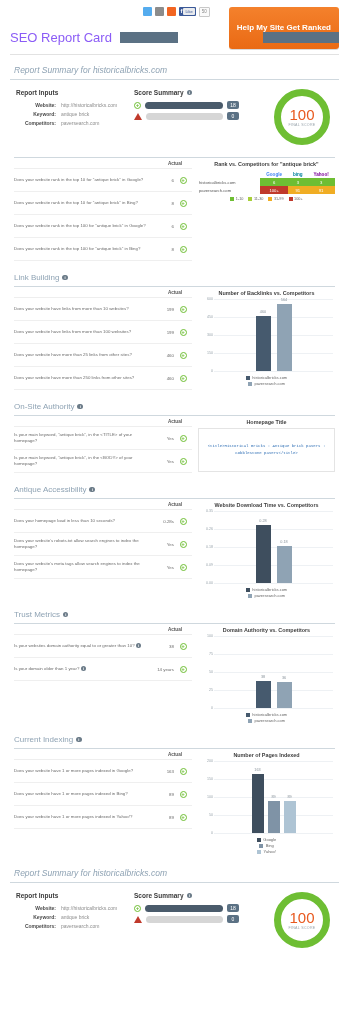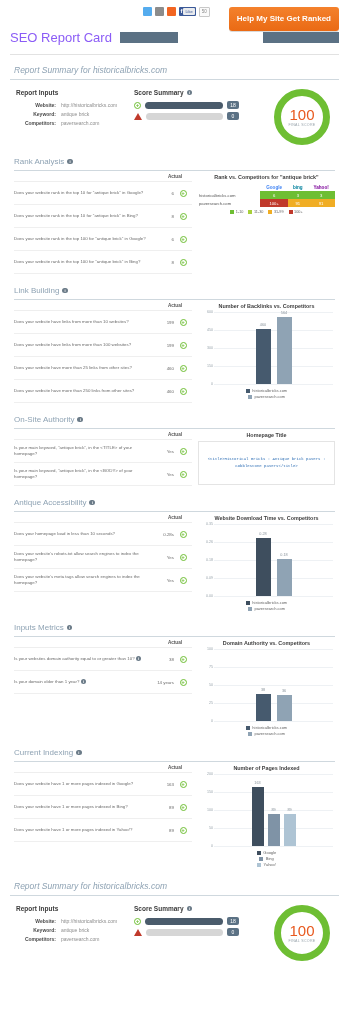--- a/index.html
+++ b/index.html
@@ -23,21 +23,21 @@
   .fblike { display: flex; align-items: center; height: 9px; background: #3b5998;
             border-radius: 1px; padding: 0 1px; gap: 1px; }
   .fblike .f { color: #fff; font-size: 6px; font-weight: bold; line-height: 9px; }
   .fblike .lk { background: #e9ebee; color: #3b5998; font-size: 4px; line-height: 7px;
                 padding: 0 2px; border-radius: 1px; }
   .counter { border: 1px solid #c8c8c8; background: #fafafa; color: #888;
              font-size: 4.5px; line-height: 8px; padding: 0 2px; border-radius: 1px; }
   .cta {
     background: linear-gradient(#f4812c, #ea6a14);
     color: #fff; font-size: 8px; font-weight: bold; text-align: center;
-    line-height: 10px; padding: 7px 8px; border-radius: 3px; margin-left: 16px;
+    line-height: 10px; padding: 16px 8px; border-radius: 3px; margin-left: 16px;
     box-shadow: 0 1px 0 rgba(0,0,0,.15);
   }
 
   
   .titlerow { display: flex; align-items: center; height: 22px; }
   .brand { color: #8b5cf6; font-size: 13px; }
   .redact { background: #5b7184; height: 11px; }
   .redact-a { width: 58px; margin-left: 8px; }
   .redact-b { width: 76px; margin-left: auto; }
   .rule { border-top: 1px solid #e2e2e2; margin: 6px 0 0; }
@@ -190,24 +190,20 @@
     </div>
     <div class="donutwrap">
       <div class="donut">
         <span class="n">100</span>
         <span class="l">FINAL SCORE</span>
       </div>
     </div>
   </div>
 
   <div class="section">
-    <div class="sec-title">
-      <span>Rank Analysis</span>
-      <span class="infoi">i</span>
-    </div>
     <div class="sec-rule"></div>
     <div class="sec-body">
       <div class="left">
         <div class="thead">
           <span>Actual</span>
         </div>
         <div class="qrow">
           <span class="qtext">Does your website rank in the top 10 for "antique brick" in Google?</span>
           <span class="qval">6</span>
           <span class="qicon"><span class="ico pass"></span></span>
@@ -439,21 +435,21 @@
               <i class="lsq" style="background:#8fa3b4"></i>
               <em style="font-style:normal">paversearch.com</em>
             </span>
         </div>
       </div>
     </div>
   </div>
 
   <div class="section">
     <div class="sec-title">
-      <span>Inputs Metrics</span>
+      <span>Trust Metrics</span>
       <span class="infoi">i</span>
     </div>
     <div class="sec-rule"></div>
     <div class="sec-body">
       <div class="left">
         <div class="thead">
           <span>Actual</span>
         </div>
         <div class="qrow">
           <span class="qtext"><em style="font-style:normal">Is your websites domain authority equal to or greater than 10?</em> <span class="infoi">i</span></span>

